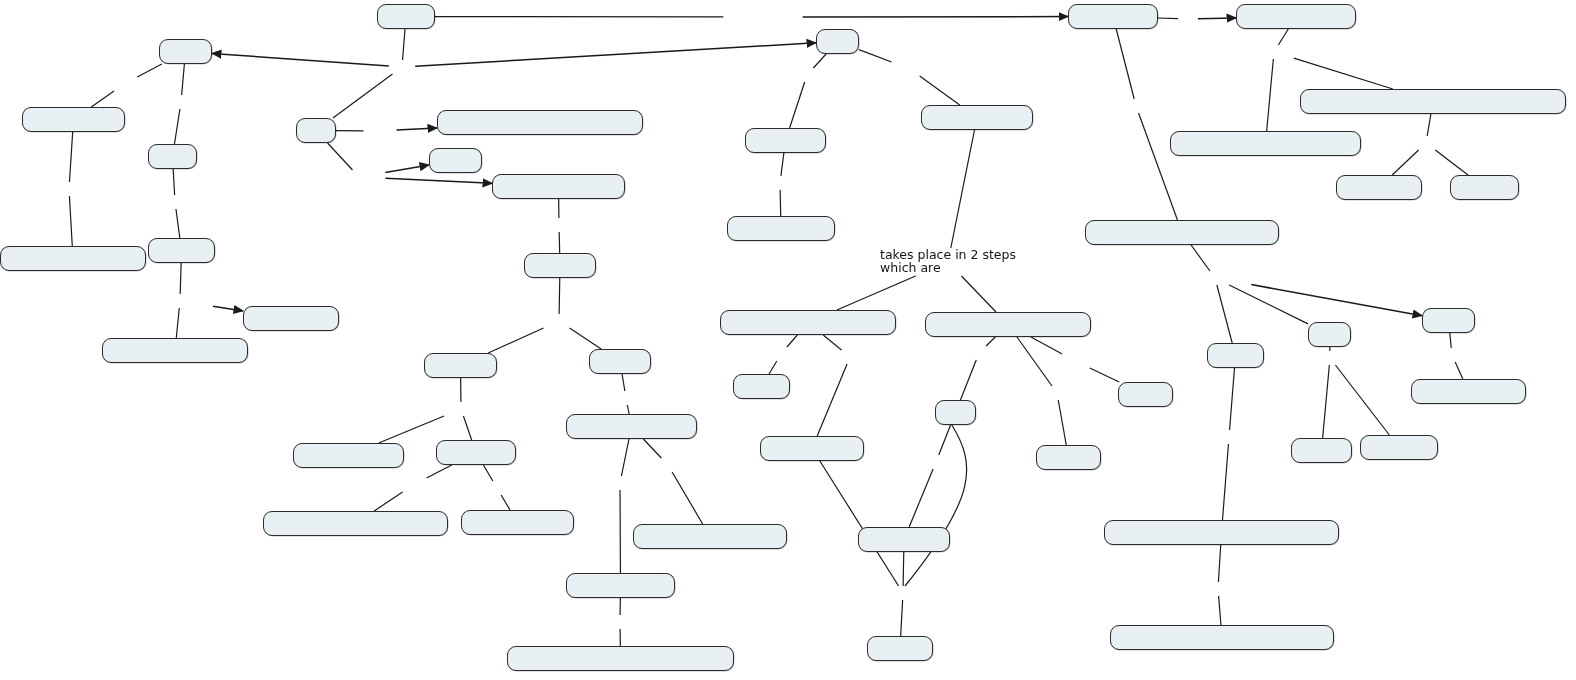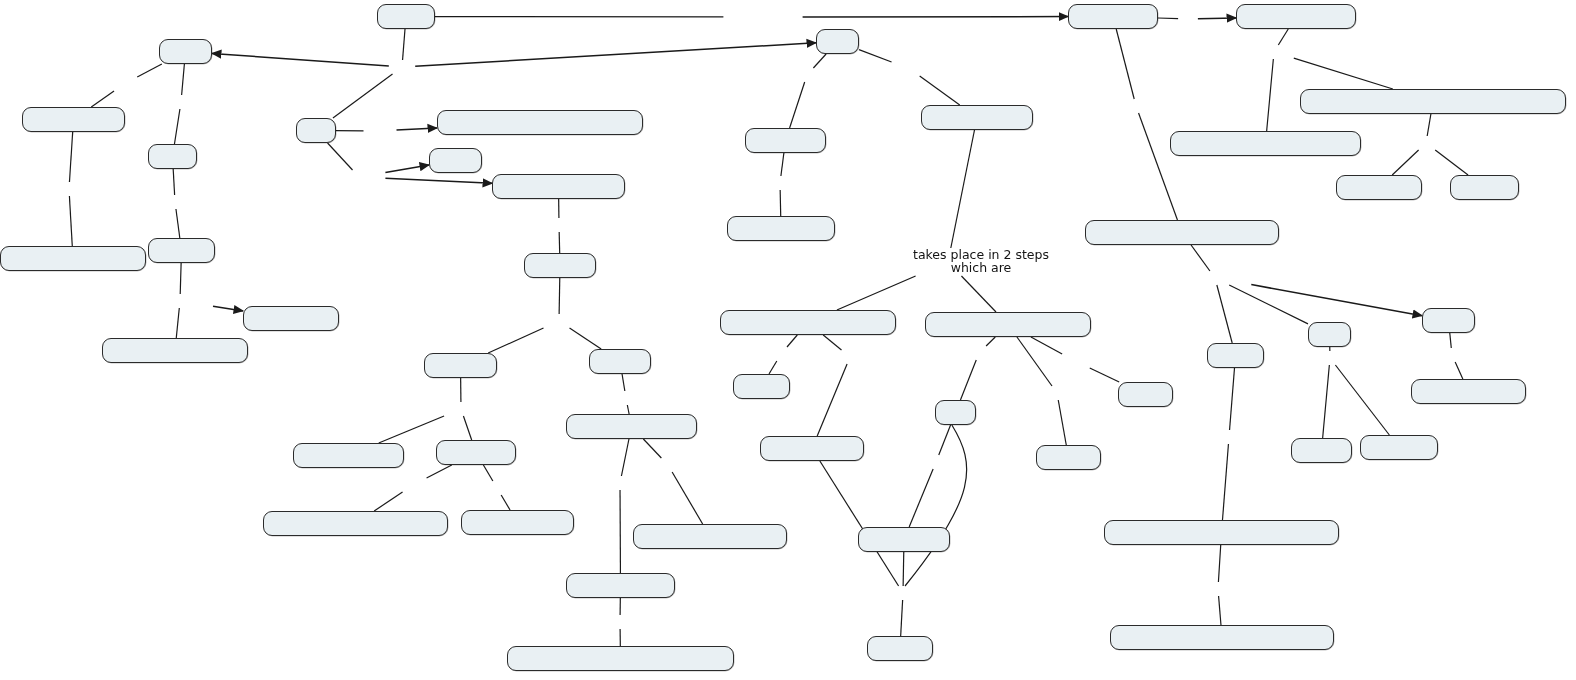--- a/index.html
+++ b/index.html
@@ -39,23 +39,21 @@
     height: 25px;
     box-shadow: 0.5px 0.5px 0 rgba(0,0,0,0.25);
   }
   .elabel {
     position: absolute;
     color: #141414;
     font-size: 12.5px;
     line-height: 13px;
     white-space: pre;
     background: transparent;
-    text-align: center;
     transform: translateX(-50%);
-    margin-left: 33px;
   }
 </style>
 </head>
 <body>
 
 <div id="canvas">
   <svg id="edge-layer" viewBox="0 0 1576 680" width="1576" height="680">
     <defs>
       <marker id="arrowhead" viewBox="0 0 10 10" refX="9" refY="5" markerWidth="7" markerHeight="7" orient="auto-start-reverse">
         <path d="M 0 0.6 L 10 5 L 0 9.4 z" fill="#1a1a1a"></path>

